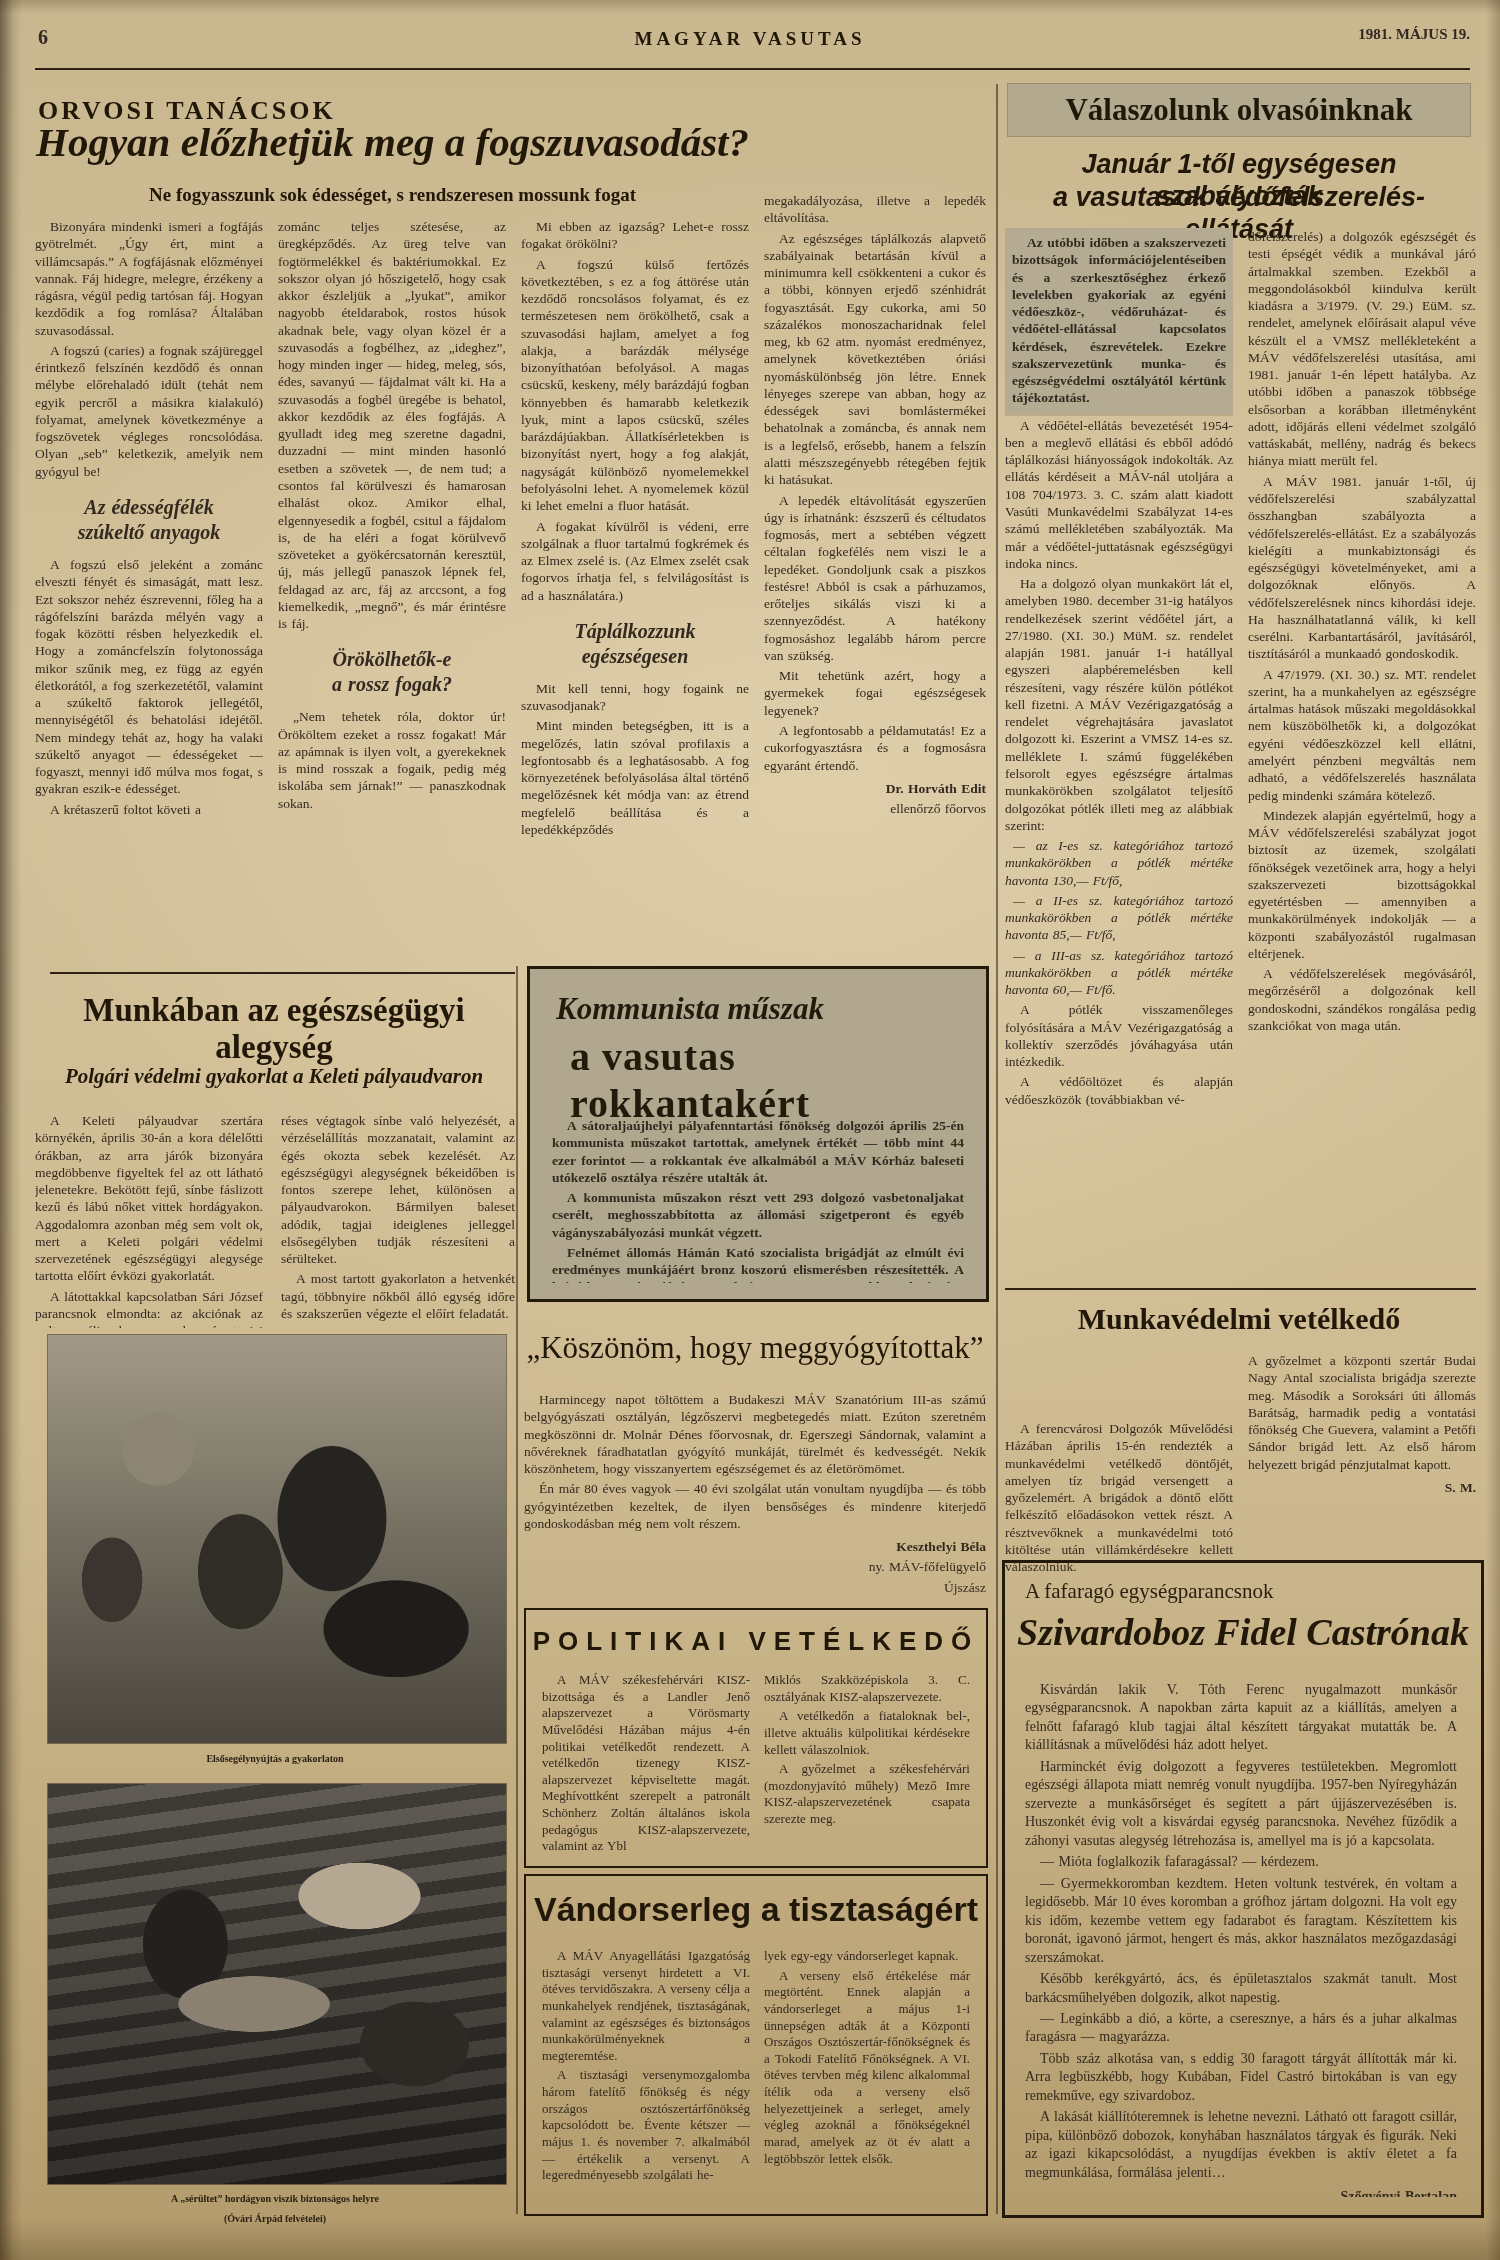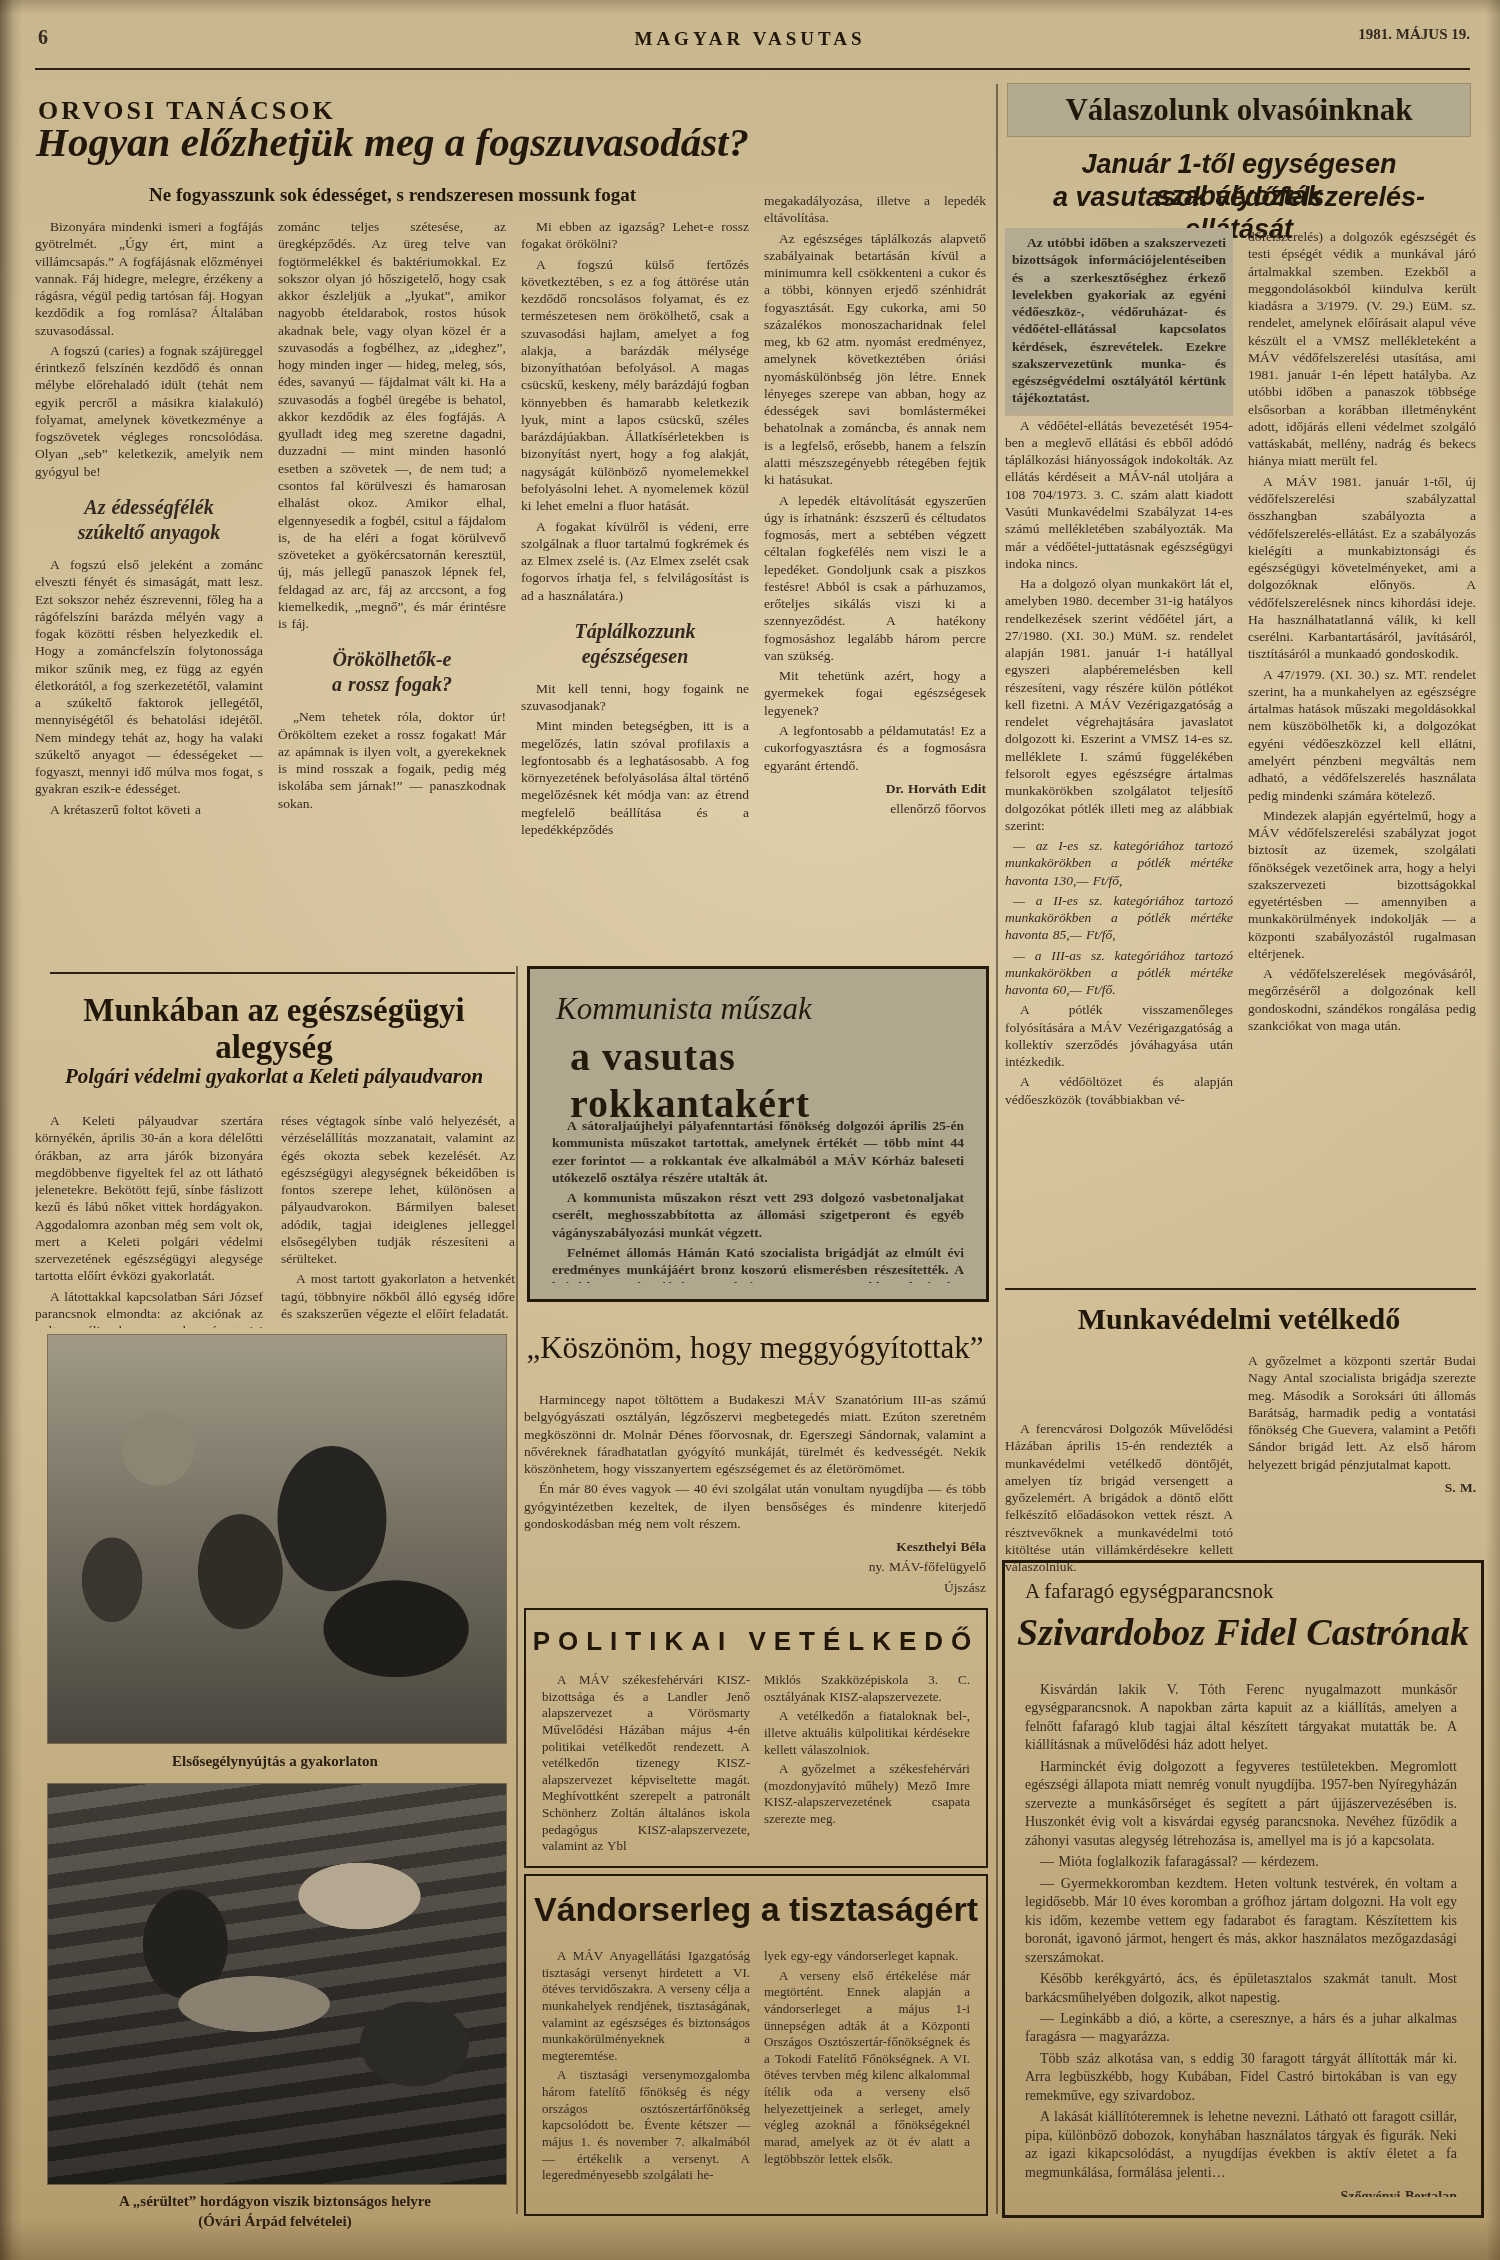--- a/index.html
+++ b/index.html
@@ -20,21 +20,21 @@
   .col p.noind{text-indent:0;}
   .col p.sub{font-style:italic;font-weight:700;font-size:20px;text-align:center;text-indent:0;margin:16px 0 0;line-height:1.15;}
   .col p.sub2{font-style:italic;font-weight:700;font-size:20px;text-align:center;text-indent:0;margin:2px 0 12px;line-height:1.15;}
   .col p.lead{background:#b5ab92;padding:6px 7px 7px;font-weight:700;text-indent:15px;box-shadow:0 0 0 2px rgba(120,108,84,.25);}
   .col p.sigb{font-weight:700;text-align:right;text-indent:0;margin-top:6px;}
   .col p.sigc{text-align:right;text-indent:0;}
   .col p.dash{text-indent:8px;font-style:italic;}
   .serifhead{font-family:"Liberation Serif",serif;font-weight:700;color:#221809;text-align:center;}
   .sanshead{font-family:"Liberation Sans",sans-serif;font-weight:700;color:#221809;text-align:center;}
   .photo{position:absolute;box-shadow:0 0 0 1px rgba(40,30,15,.5);}
-  .caption{position:absolute;text-align:center;font-weight:700;font-size:15px;color:#2b2012;line-height:1.3;}
+  .caption{position:absolute;text-align:center;font-weight:700;font-size:10px;color:#2b2012;line-height:1.3;}
   .boxed{position:absolute;border:3px solid #241a0c;}
 </style>
 </head>
 <body>
 
 <div class="page">
 
   <div class="abs" style="left:38px;top:26px;font-size:20px;font-weight:700;">6</div>
   <div class="abs serifhead" style="left:0;right:0;top:28px;font-size:19px;letter-spacing:4px;">MAGYAR VASUTAS</div>
   <div class="abs" style="right:30px;top:26px;font-size:15px;font-weight:700;">1981. MÁJUS 19.</div>
@@ -151,21 +151,21 @@
       radial-gradient(110px 60px at 68% 28%, #b4a892 0 55%, transparent 56%),
       radial-gradient(150px 55px at 45% 55%, #8a8171 0 50%, transparent 51%),
       radial-gradient(70px 90px at 30% 40%, #23211d 0 60%, transparent 61%),
       radial-gradient(90px 70px at 80% 65%, #2c2a25 0 60%, transparent 61%),
       repeating-linear-gradient(172deg, rgba(0,0,0,.30) 0 14px, rgba(255,255,255,.04) 14px 30px),
       linear-gradient(180deg,#5a554d,#2b2925);"></div>
   <div class="caption" style="left:35px;width:480px;top:2192px;">A „sérültet” hordágyon viszik biztonságos helyre</div>
   <div class="caption" style="left:35px;width:480px;top:2212px;">(Óvári Árpád felvételei)</div>
 
   <div class="boxed" style="left:527px;top:966px;width:456px;height:330px;background:#b1a78e;">
-    <div style="padding:22px 0 0 26px;font-family:'Liberation Serif',serif;font-style:italic;font-weight:400;font-size:31px;color:#241a0c;">Kommunista műszak</div>
+    <div style="padding:22px 0 0 26px;font-family:'Liberation Serif',serif;font-style:italic;font-weight:700;font-size:31px;color:#241a0c;">Kommunista műszak</div>
     <div style="padding:6px 0 0 40px;font-family:'Liberation Serif',serif;font-weight:700;font-size:40px;letter-spacing:1px;color:#241a0c;">a vasutas rokkantakért</div>
     <div class="col" style="left:22px;top:148px;width:412px;height:166px;font-weight:700;font-size:13.5px;">
         <p>A sátoraljaújhelyi pályafenntartási főnökség dolgozói április 25-én kommunista műszakot tartottak, amelynek értékét — több mint 44 ezer forintot — a rokkantak éve alkalmából a MÁV Kórház baleseti utókezelő osztálya részére utalták át.</p>
         <p>A kommunista műszakon részt vett 293 dolgozó vasbetonaljakat cserélt, meghosszabbította az állomási szigetperont és egyéb vágányszabályozási munkát végzett.</p>
         <p>Felnémet állomás Hámán Kató szocialista brigádját az elmúlt évi eredményes munkájáért bronz koszorú elismerésben részesítették. A brigád az ezért járó 2800 forintot a vasutas rokkantak javára ajánlotta fel.</p>
       </div>
   </div>
 
   <div class="abs serifhead" style="left:520px;width:470px;top:1330px;font-size:31px;font-weight:400;">„Köszönöm, hogy meggyógyítottak”</div>
   <div class="col" style="left:524px;top:1382px;width:462px;height:218px;margin-top:9px;">

